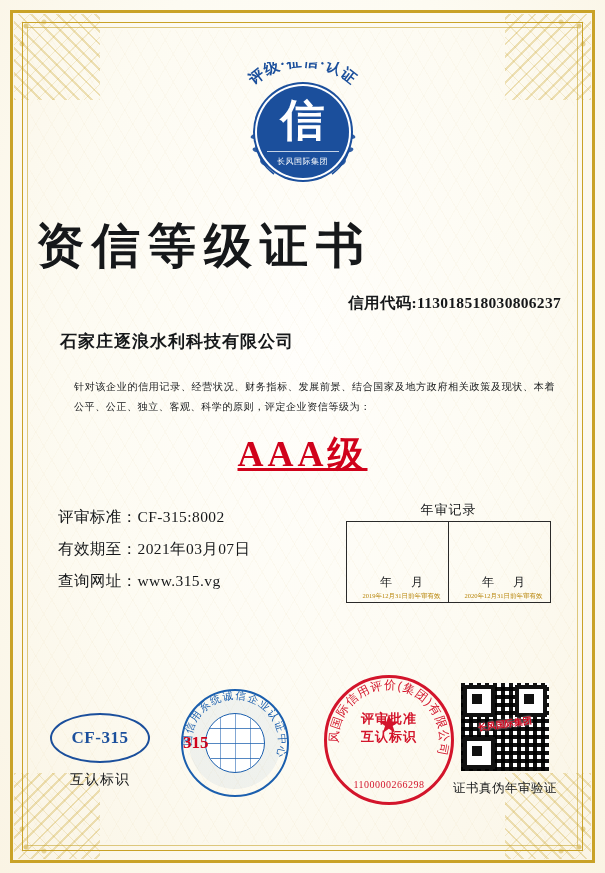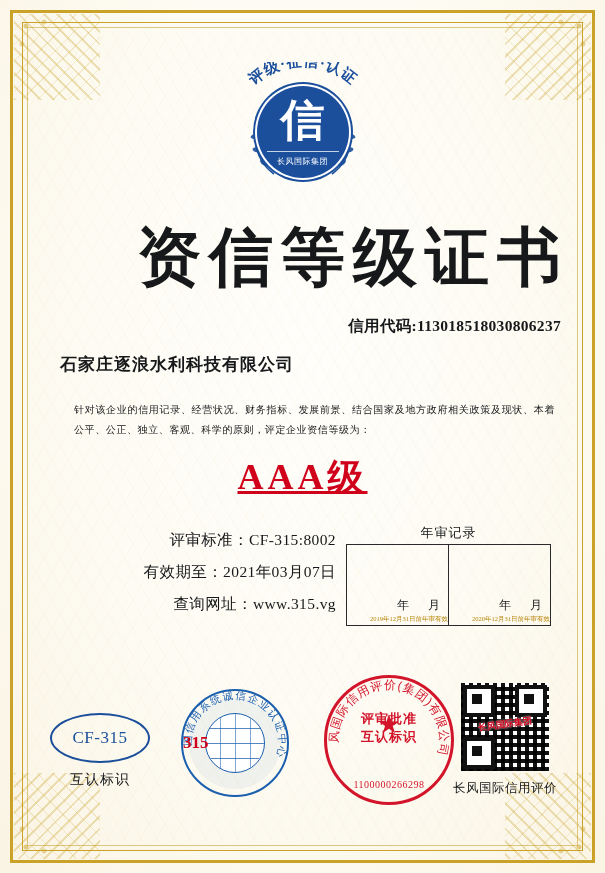--- a/index.html
+++ b/index.html
@@ -120,22 +120,22 @@
   }
   .wreath {
     position: absolute;
     left: 16px; top: 22px;
     width: 118px; height: 100px;
   }
 
   
   .main-title {
     margin-top: 22px;
-    text-align: right;
-    font-size: 64px;
+    text-align: left;
+    font-size: 48px;
     font-weight: bold;
     letter-spacing: 8px;
     color: #16181a;
     font-family: "Liberation Serif", "DejaVu Serif", serif;
   }
 
   .credit-code {
     margin-top: 15px;
     text-align: right;
     padding-right: 8px;
@@ -179,21 +179,20 @@
   
   .lower {
     margin-top: 22px;
     display: flex;
     align-items: flex-start;
   }
   .info-list {
     width: 300px;
     padding-left: 22px;
     box-sizing: border-box;
-    text-align: right;
   }
   .info-row {
     font-size: 15.5px;
     line-height: 2.05;
     color: #16181a;
     letter-spacing: .4px;
     white-space: nowrap;
   }
   .info-row .val {
     font-family: "Liberation Serif", "DejaVu Serif", serif;
@@ -212,21 +211,21 @@
   }
   .review-table {
     border-collapse: collapse;
     width: 100%;
   }
   .review-table td {
     border: 1px solid #2a2a2a;
     height: 78px;
     width: 50%;
     vertical-align: bottom;
-    text-align: right;
+    text-align: center;
     padding: 0 0 2px 8px;
     margin-left: 43px;
   }
   .cell-ym {
     font-size: 12px;
     letter-spacing: 8px;
     color: #16181a;
     padding-left: 8px;
   }
   .cell-note {
@@ -252,21 +251,21 @@
   .cf315 {
     left: 14px; bottom: 44px;
   }
   .cf315 .oval {
     width: 96px; height: 46px;
     border: 2.5px solid #1b4f9c;
     border-radius: 50%;
     display: flex; align-items: center; justify-content: center;
     color: #1b4f9c;
     font-size: 17px;
-    font-weight: normal;
+    font-weight: bold;
     letter-spacing: .5px;
     font-family: "Liberation Serif", "DejaVu Serif", serif;
   }
   .cf315 .cap {
     margin-top: 8px;
     font-size: 14px;
     color: #16181a;
     letter-spacing: 1px;
   }
 
@@ -559,18 +558,18 @@
         </div>
       </div>
 
       <div class="seal qr">
         <div class="code-box">
           <div class="finder f1"></div>
           <div class="finder f2"></div>
           <div class="finder f3"></div>
           <div class="overlay-text">长风国际集团</div>
         </div>
-        <div class="cap">长风国际信用评价</div>
+        <div class="cap">证书真伪年审验证</div>
       </div>
 
     </div>
   </div>
 </div>
 
 </body></html>

